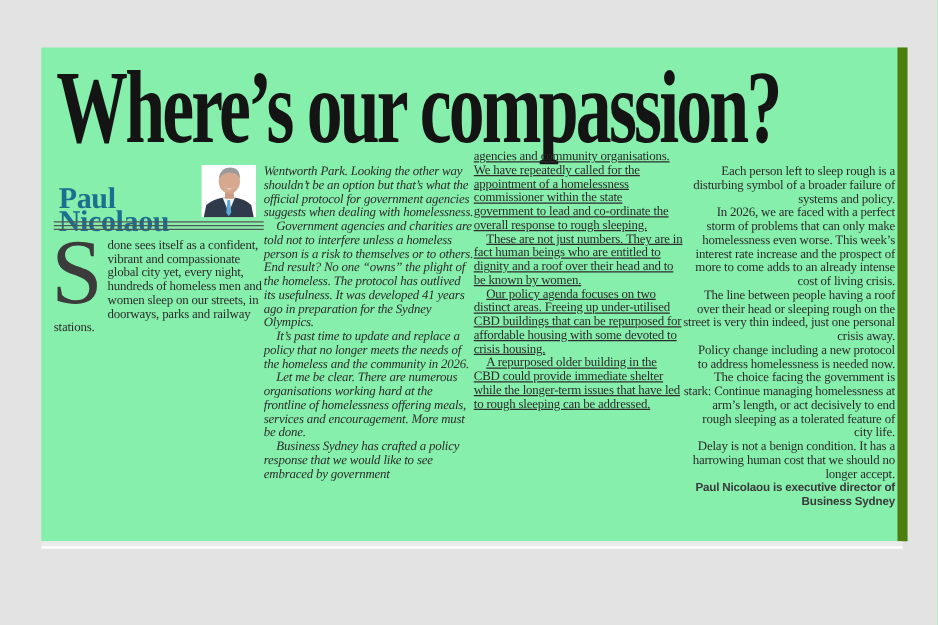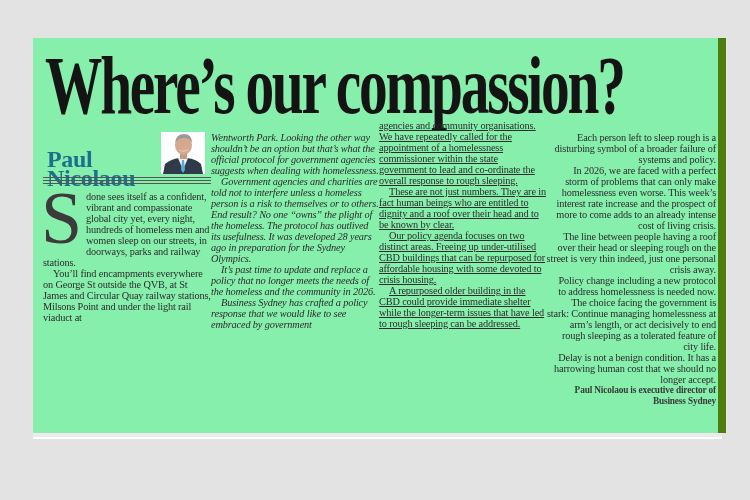--- a/index.html
+++ b/index.html
@@ -95,21 +95,21 @@
     float: left;
     font-family: "Liberation Serif", "DejaVu Serif", serif;
     font-size: 74px;
     line-height: 54px;
     height: 56px;
     margin: 0 4px 0 -2px;
     color: #3b3b3b;
     font-weight: normal;
   }
   .signoff {
-    font-family: Liberation Serif, serif;
+    font-family: Liberation Sans, sans-serif;
     font-weight: bold;
     font-size: 9.3px;
     line-height: 11px;
     color: #3a3a3a;
     margin: 0;
     text-indent: 0;
   }
 </style>
 </head>
 <body>
@@ -137,33 +137,33 @@
     </div>
     <div class="byline-rules">
       <div></div>
         <div></div>
         <div></div>
     </div>
   </div>
 
   <div class="col col1">
     <p class="noindent dropcap-wrap"><span class="dropcap">S</span><span>done sees itself as a confident, vibrant and compassionate global city yet, every night, hundreds of homeless men and women sleep on our streets, in doorways, parks and railway stations.</span></p>
-    <p>You’ll find encampments everywhere on George St outside the QVB, at St James and Circular Quay railway stations, Milsons Point and under the light rail viaduct at</p>
   </div>
 
   <div class="col col2">
     <p class="noindent">Wentworth Park. Looking the other way shouldn’t be an option but that’s what the official protocol for government agencies suggests when dealing with homelessness.</p>
-    <p>Government agencies and charities are told not to interfere unless a homeless person is a risk to themselves or to others. End result? No one “owns” the plight of the homeless. The protocol has outlived its usefulness. It was developed 28 years ago in preparation for the Sydney Olympics.</p>
+    <p>Government agencies and charities are told not to interfere unless a homeless person is a risk to themselves or to others. End result? No one “owns” the plight of the homeless. The protocol has outlived its usefulness. It was developed 41 years ago in preparation for the Sydney Olympics.</p>
     <p>It’s past time to update and replace a policy that no longer meets the needs of the homeless and the community in 2026.</p>
+    <p>Let me be clear. There are numerous organisations working hard at the frontline of homelessness offering meals, services and encouragement. More must be done.</p>
     <p>Business Sydney has crafted a policy response that we would like to see embraced by government</p>
   </div>
 
   <div class="col col3">
     <p class="noindent">agencies and community organisations. We have repeatedly called for the appointment of a homelessness commissioner within the state government to lead and co-ordinate the overall response to rough sleeping.</p>
-    <p>These are not just numbers. They are in fact human beings who are entitled to dignity and a roof over their head and to be known by clear.</p>
+    <p>These are not just numbers. They are in fact human beings who are entitled to dignity and a roof over their head and to be known by women.</p>
     <p>Our policy agenda focuses on two distinct areas. Freeing up under-utilised CBD buildings that can be repurposed for affordable housing with some devoted to crisis housing.</p>
     <p>A repurposed older building in the CBD could provide immediate shelter while the longer-term issues that have led to rough sleeping can be addressed.</p>
   </div>
 
   <div class="col col4">
     <p>Each person left to sleep rough is a disturbing symbol of a broader failure of systems and policy.</p>
     <p>In 2026, we are faced with a perfect storm of problems that can only make homelessness even worse. This week’s interest rate increase and the prospect of more to come adds to an already intense cost of living crisis.</p>
     <p>The line between people having a roof over their head or sleeping rough on the street is very thin indeed, just one personal crisis away.</p>
     <p>Policy change including a new protocol to address homelessness is needed now.</p>
     <p>The choice facing the government is stark: Continue managing homelessness at arm’s length, or act decisively to end rough sleeping as a tolerated feature of city life.</p>

